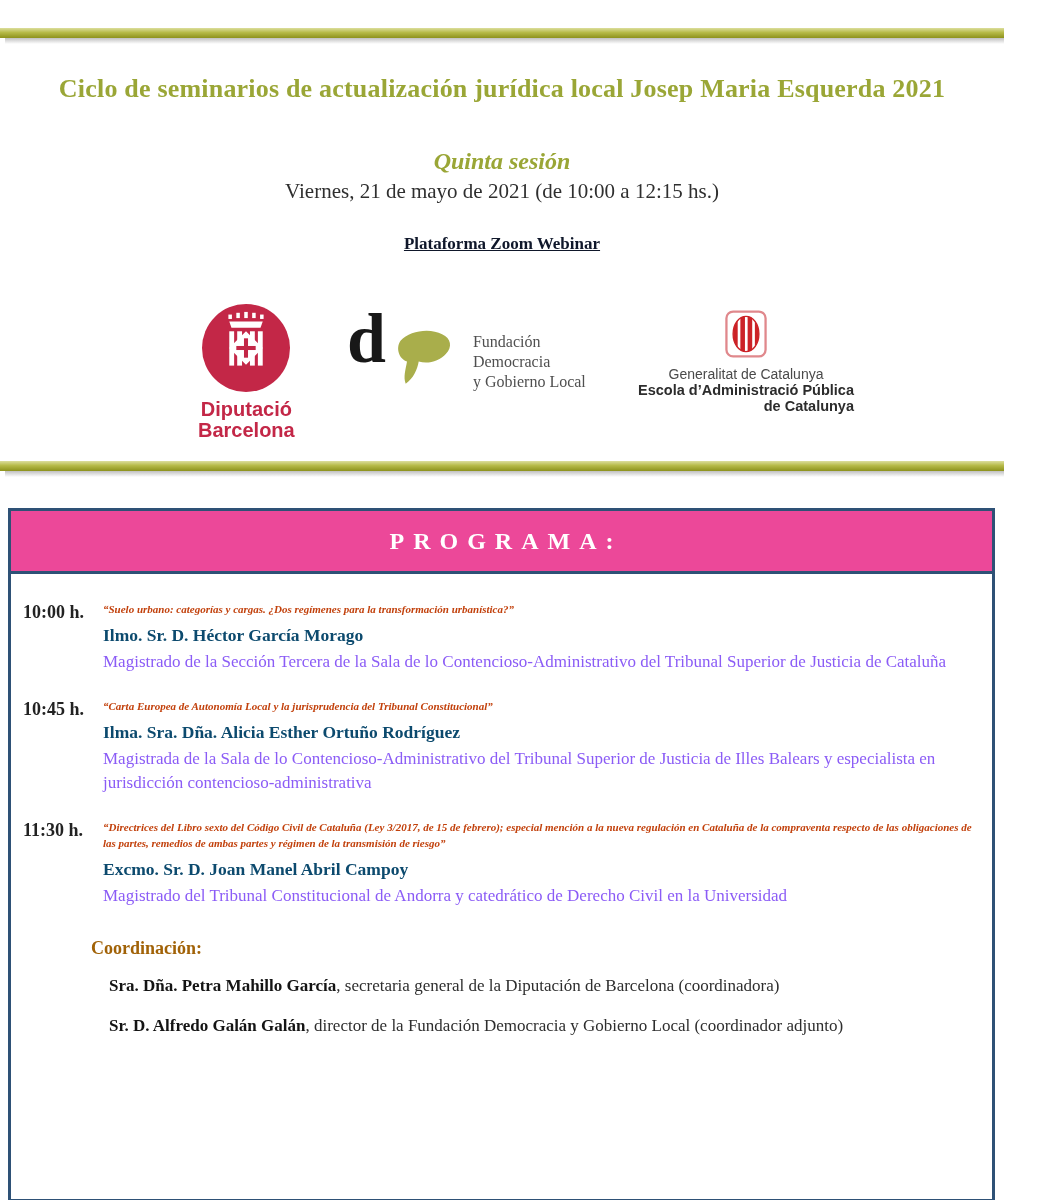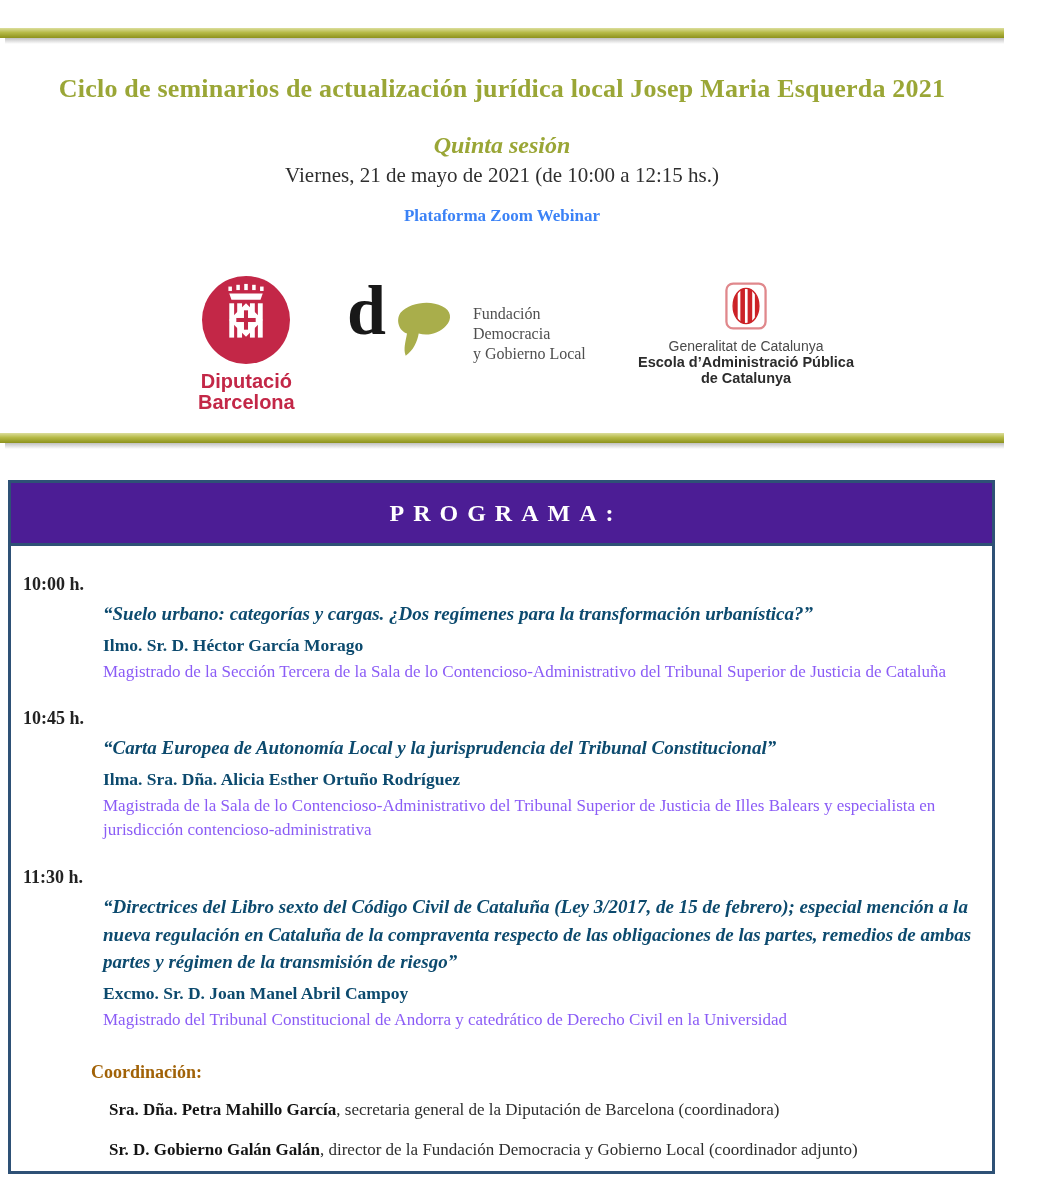--- a/index.html
+++ b/index.html
@@ -32,39 +32,40 @@
   .title {
     margin: 36px 10px 0 10px;
     text-align: center;
     font-size: 26px;
     font-weight: bold;
     color: #9aa636;
     letter-spacing: 0.2px;
     white-space: nowrap;
   }
   .session-name {
-    margin-top: 28px;
+    margin-top: 44px;
     text-align: center;
     font-size: 24px;
     font-weight: bold;
     font-style: italic;
     color: #9aa636;
   }
   .date-line {
     margin-top: 4px;
     text-align: center;
     font-size: 21px;
     color: #2f2f2f;
   }
   .platform {
-    margin-top: 18px;
+    margin-top: 30px;
     text-align: center;
     font-size: 17px;
     font-weight: bold;
-    color: #3b82f6;
+    color: #0f172a;
+    text-decoration: underline;
   }
 
   
   .logos {
     margin-top: 50px;
     padding: 0 150px 0 198px;
     display: flex;
     justify-content: space-between;
     align-items: flex-start;
   }
@@ -95,33 +96,33 @@
     margin-left: 8px;
     margin-top: 14px;
     font-size: 16px;
     line-height: 20px;
     color: #4f4f4f;
   }
 
   .eapc { margin-top: 6px; font-family: "Liberation Sans", sans-serif; }
   .eapc-l1 { margin-top: 4px; font-size: 14px; color: #4a4a4a; }
   .eapc-l2 { font-size: 14.5px; font-weight: bold; color: #2c2c2c; }
-  .eapc-l3 { font-size: 14.5px; font-weight: bold; color: #2c2c2c; }
+  .eapc-l3 { font-size: 14.5px; font-weight: bold; color: #2c2c2c; text-align: right; }
 
   
   .programa-box {
     box-sizing: border-box;
     margin: 37px 9px 0 8px;
     height: 694px;
     border: 3px solid #2e5176;
     overflow: hidden;
   }
   .programa-header {
     height: 60px;
-    background: #4c1d95;
+    background: #ec4899;
     border-bottom: 3px solid #2e5176;
     display: flex;
     align-items: center;
     justify-content: center;
     color: #ffffff;
     font-size: 24px;
     font-weight: bold;
     letter-spacing: 9px;
     padding-left: 9px; 
     text-align: center;
@@ -138,26 +139,25 @@
     font-weight: bold;
     font-size: 18px;
     padding-left: 6px;
     box-sizing: border-box;
     white-space: nowrap;
   }
   .session-info { flex: 1; }
   .session-title {
     font-style: italic;
     font-weight: bold;
-    font-size: 19px;
+    font-size: 11px;
     line-height: 1.45;
     max-width: 930px;
     margin-bottom: 7px;
-    color: #0c4a6e;
-    margin-top: 26px;
+    color: #c2410c;
   }
   .session-speaker {
     font-weight: bold;
     font-size: 17.5px;
     margin-bottom: 4px;
     color: #0c4a6e;
   }
   .session-role {
     font-size: 17px;
     line-height: 1.45;
@@ -292,20 +292,20 @@
         </div>
       </div>
 
       <div class="coord-heading">Coordinación:</div>
 
       <div class="coord-member">
         <span class="coord-name">Sra. Dña. Petra Mahillo García</span><span class="coord-role">, secretaria general de la Diputación de Barcelona (coordinadora)</span>
       </div>
 
       <div class="coord-member">
-        <span class="coord-name">Sr. D. Gobierno Galán Galán</span><span class="coord-role">, director de la Fundación Democracia y Gobierno Local (coordinador adjunto)</span>
+        <span class="coord-name">Sr. D. Alfredo Galán Galán</span><span class="coord-role">, director de la Fundación Democracia y Gobierno Local (coordinador adjunto)</span>
       </div>
 
 
     </div>
   </section>
 
 </div>
 
 </body></html>

